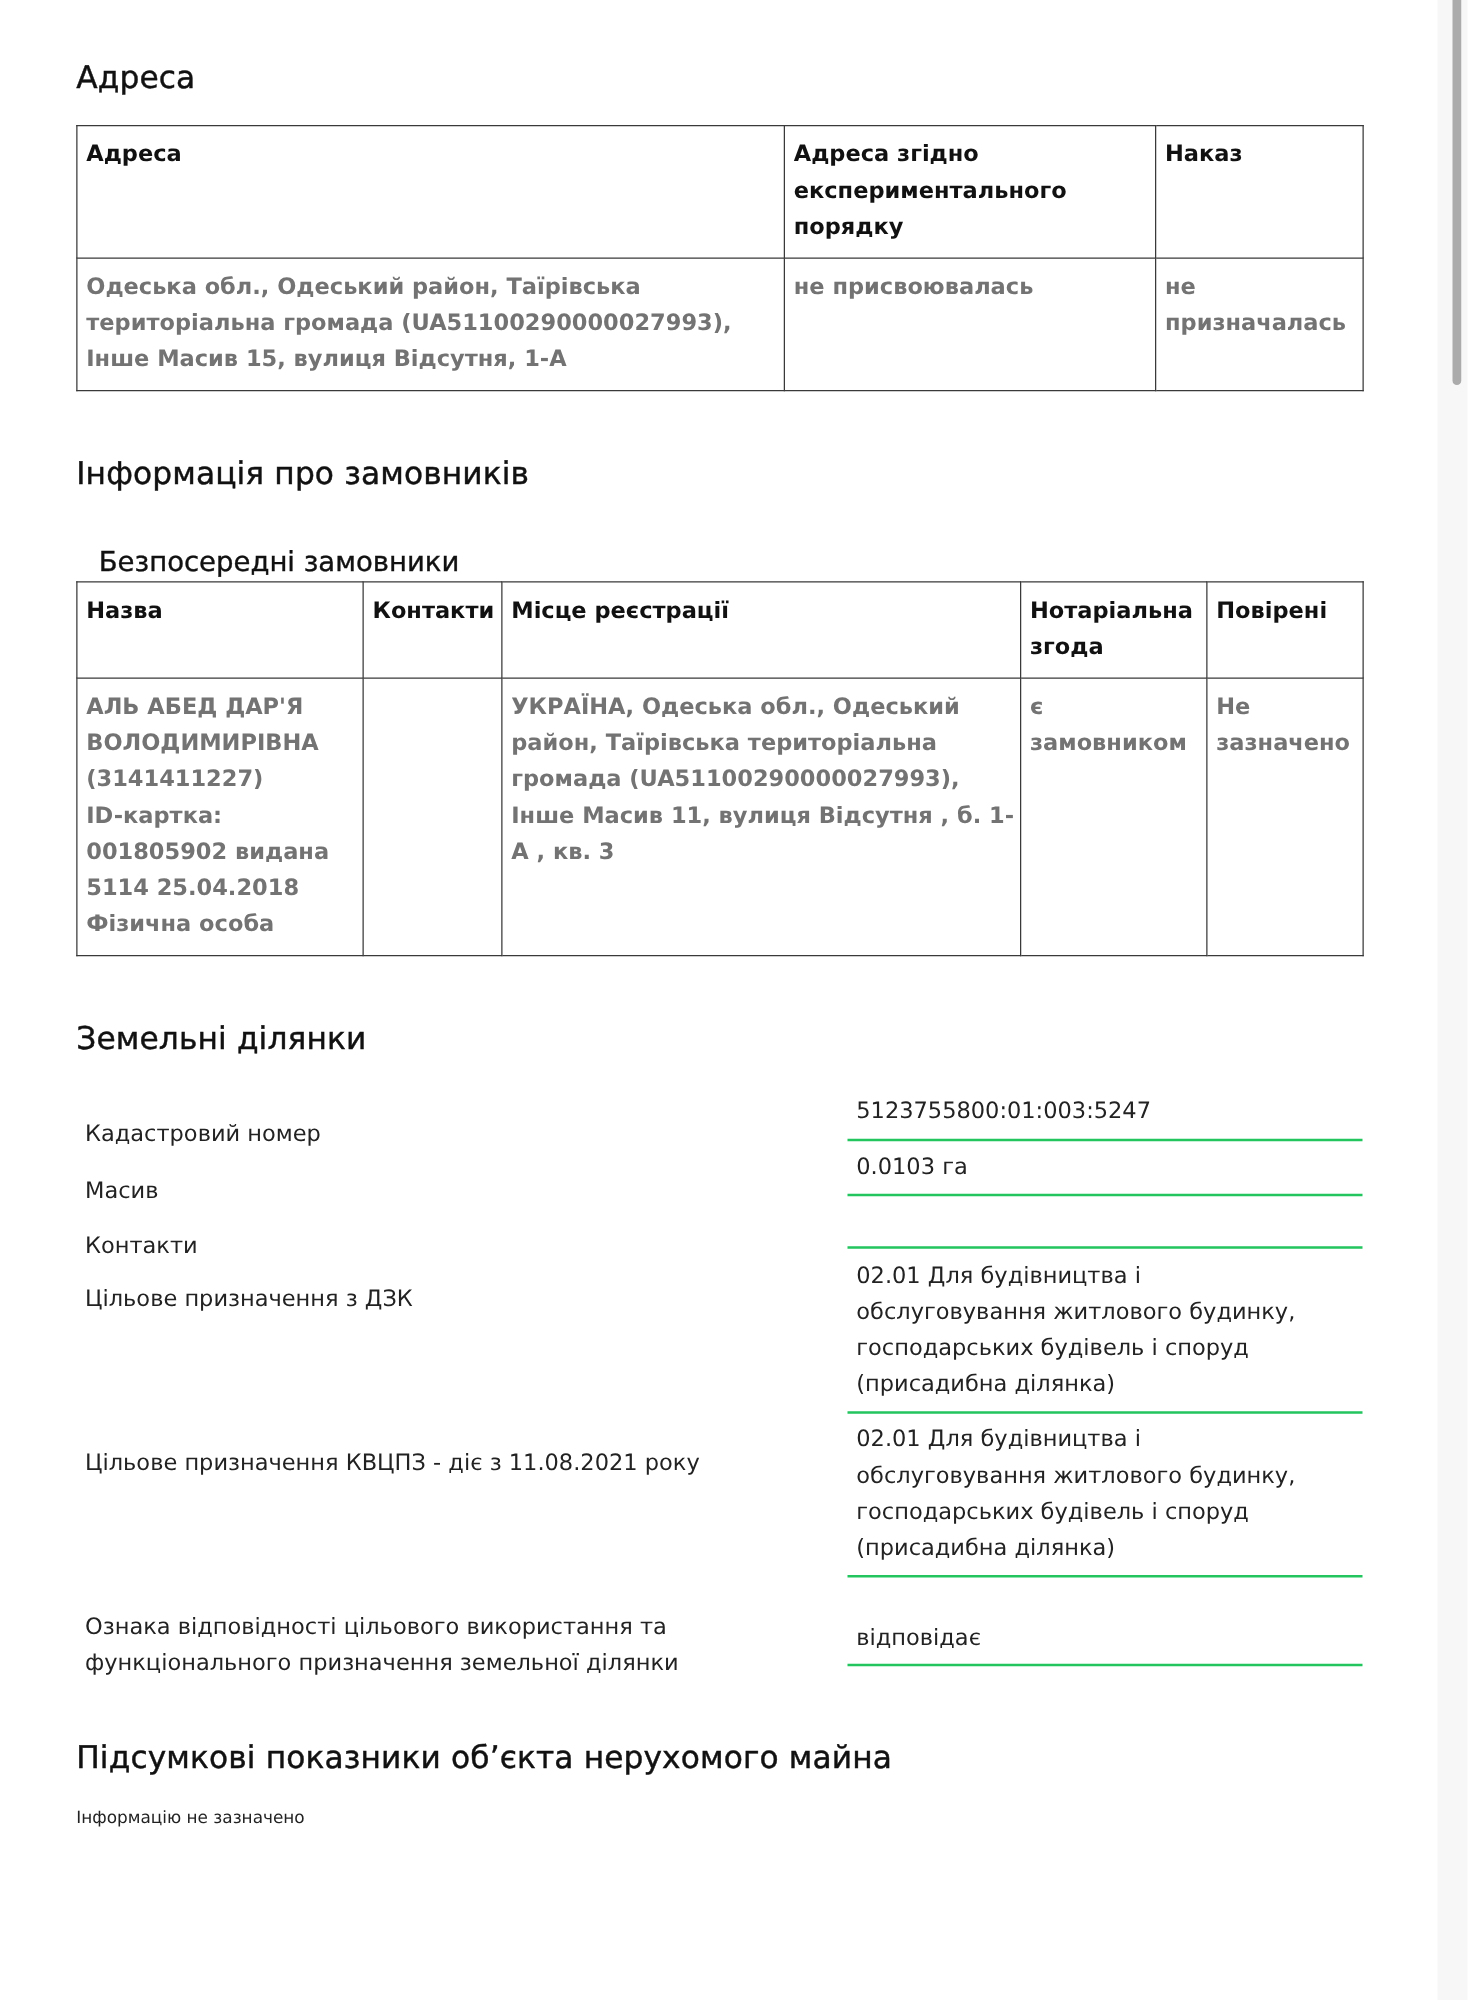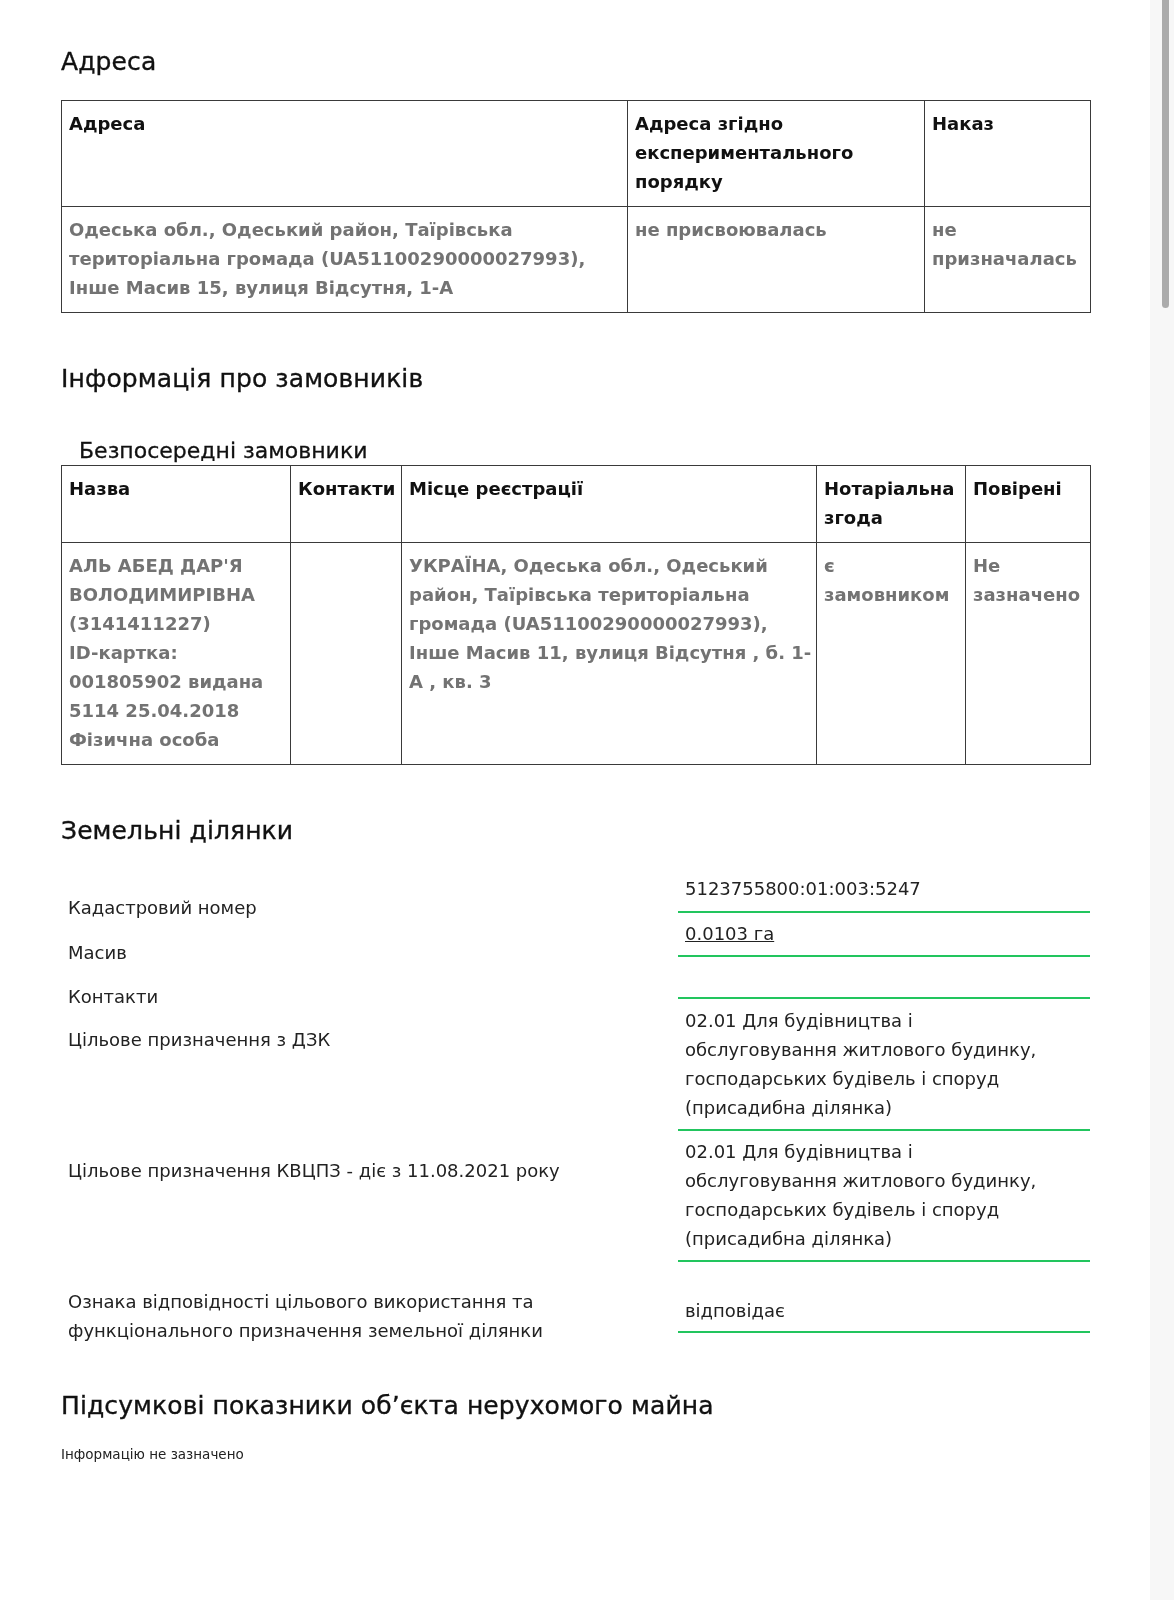--- a/index.html
+++ b/index.html
@@ -249,21 +249,21 @@
           <div class="v-inner">
             <span class="cell-line">5123755800:01:003:5247</span>
           </div>
         </div>
       </div>
 
       <div class="kv-row" style="top:919px;">
         <div class="kv-label">
           <span class="cell-line">Масив</span>
         </div>
-        <div class="kv-value" style="height:36px;text-decoration:underline;">
+        <div class="kv-value" style="height:36px;">
           <div class="v-inner">
             <span class="cell-line">0.0103 га</span>
           </div>
         </div>
       </div>
 
       <div class="kv-row" style="top:963px;">
         <div class="kv-label">
           <span class="cell-line">Контакти</span>
         </div>

